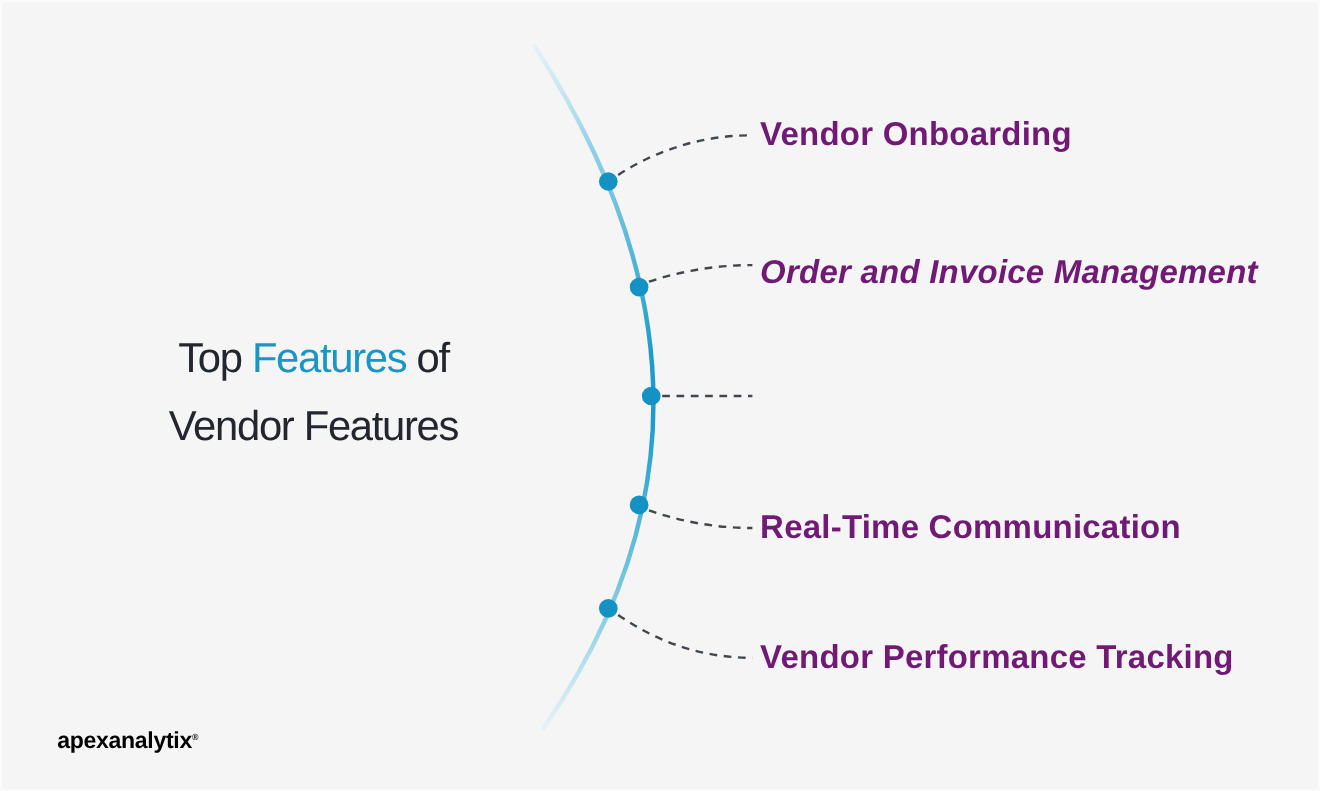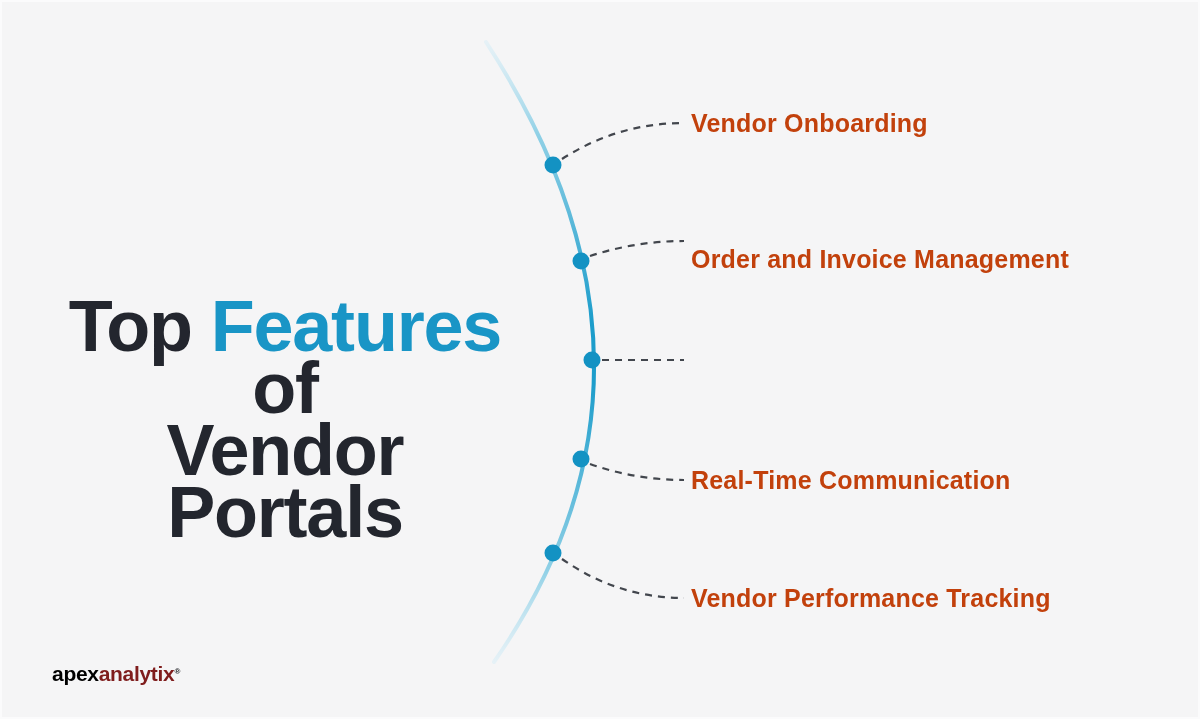--- a/index.html
+++ b/index.html
@@ -16,53 +16,53 @@
     position: absolute;
     left: 0; top: 0;
     width: 1200px; height: 719px;
   }
   .title {
     position: absolute;
     left: 60px;
     top: 295px;
     width: 450px;
     text-align: center;
-    font-size: 72px;
+    font-size: 38px;
     line-height: 62px;
-    font-weight: bold;
+    font-weight: normal;
     letter-spacing: -1.2px;
     color: #23262e;
   }
   .title .hl { color: #1995c6; }
   .feature-label {
     position: absolute;
     left: 691px;
     transform: translateY(-50%);
-    font-size: 25px;
+    font-size: 30px;
     font-weight: bold;
-    color: #c2410c;
+    color: #701a75;
     white-space: nowrap;
     letter-spacing: 0.2px;
   }
   .fl-1 { top: 123px; }
-  .fl-2 { top: 259px; }
+  .fl-2 { top: 248px; font-style: italic; }
   .fl-3 { top: 360px; }
   .fl-4 { top: 480px; }
   .fl-5 { top: 598px; }
   .logo {
     position: absolute;
     left: 52px;
     top: 662px;
     font-size: 21px;
     font-weight: bold;
     letter-spacing: -0.3px;
     white-space: nowrap;
   }
   .logo-apex { color: #000000; }
-  .logo-analytix { color: #7f1d1d; }
+  .logo-analytix { color: #000000; }
   .logo-reg {
     color: #16181c;
     font-size: 8px;
     vertical-align: 7px;
     letter-spacing: 0;
   }
 </style>
 </head>
 <body>
 
@@ -95,21 +95,21 @@
       <circle cx="581" cy="261" r="8.5"></circle>
       <circle cx="592" cy="360" r="8.5"></circle>
       <circle cx="581" cy="459" r="8.5"></circle>
       <circle cx="553" cy="553" r="8.5"></circle>
     </g>
   </svg>
 
   <div class="title">
     <span>Top </span><span class="hl">Features</span><span> of</span>
     <br>
-    <span>Vendor Portals</span>
+    <span>Vendor Features</span>
   </div>
 
   <div class="feature-label fl-1">Vendor Onboarding</div>
   <div class="feature-label fl-2">Order and Invoice Management</div>
   <div class="feature-label fl-4">Real-Time Communication</div>
   <div class="feature-label fl-5">Vendor Performance Tracking</div>
 
   <div class="logo">
     <span class="logo-apex">apex</span><span class="logo-analytix">analytix</span><span class="logo-reg">®</span>
   </div>

